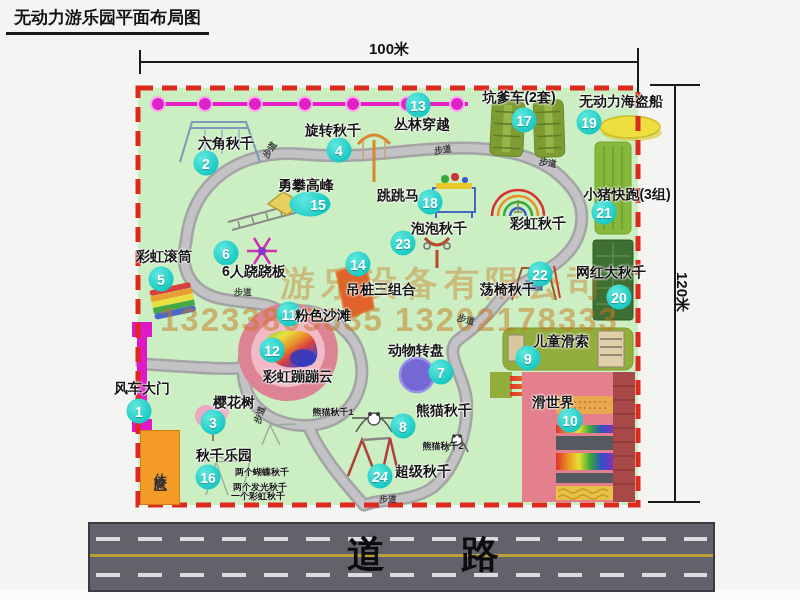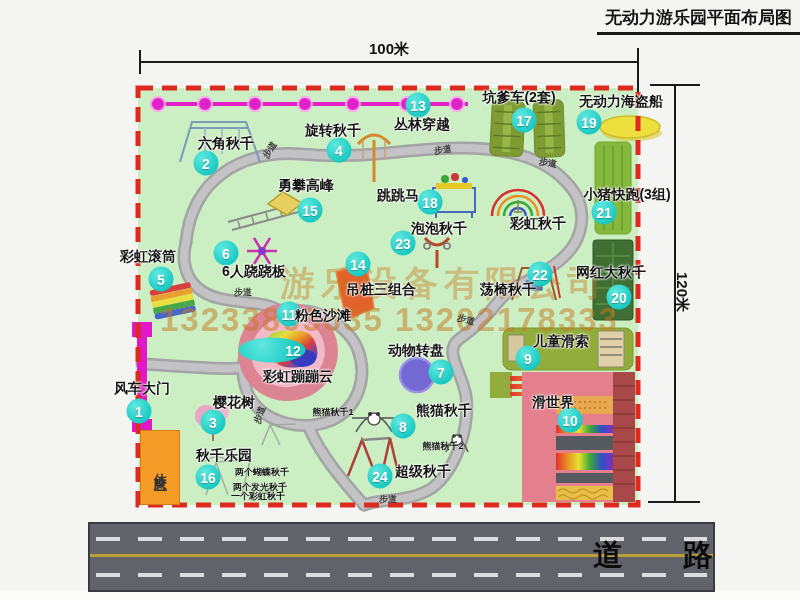--- a/index.html
+++ b/index.html
@@ -1,19 +1,19 @@
 <!DOCTYPE html>
 <html><head>
 <meta charset="utf-8">
 <style>
   html,body{margin:0;padding:0;}
   #stage{position:relative;width:800px;height:600px;background:#f4f4f2;overflow:hidden;
          font-family:"Liberation Sans",sans-serif;}
   
-  #title-wrap{position:absolute;top:6px;left:0;right:0;text-align:right;z-index:8;}
+  #title-wrap{position:absolute;top:6px;left:6px;right:0;text-align:left;z-index:8;}
   #title-wrap span{display:inline-block;font-size:17px;font-weight:bold;color:#111;
          border-bottom:3px solid #1a1a1a;padding:0 8px 3px;}
   
   .dim-label{position:absolute;font-size:15px;font-weight:bold;color:#111;z-index:8;
          transform:translate(-50%,-50%);white-space:nowrap;}
   .dim-label.vert{transform:translate(-50%,-50%) rotate(90deg);}
   
   #map-svg{position:absolute;left:0;top:0;z-index:2;}
   
   .wm{position:absolute;font-weight:bold;white-space:nowrap;z-index:4;pointer-events:none;}
@@ -36,21 +36,21 @@
        border:1px solid #d07d14;z-index:5;display:flex;align-items:center;justify-content:center;}
   #rest-area span{writing-mode:vertical-rl;font-size:13px;font-weight:bold;color:#333;letter-spacing:3px;}
   
   #road{position:absolute;left:88px;top:522px;width:623px;height:66px;background:#62626a;
        border:2px solid #3a3a40;z-index:7;}
   .lane-dash{position:absolute;left:6px;right:6px;height:4px;
        background:repeating-linear-gradient(90deg,#dcdce0 0 24px,transparent 24px 42px);}
   #dash-top{top:13px;} #dash-bottom{bottom:13px;}
   #center-line{position:absolute;left:0;right:0;top:30px;height:3px;background:#bd9f3a;}
   #road-label{position:absolute;left:0;right:0;top:50%;transform:translateY(-54%);
-       text-align:right;font-size:30px;font-weight:bold;color:#0c0c0c;z-index:2;margin-left:43px;}
+       text-align:center;font-size:38px;font-weight:bold;color:#0c0c0c;z-index:2;margin-left:43px;}
   #below-road{position:absolute;left:0;top:590px;width:800px;height:10px;background:#fbfbfa;}
 </style>
 </head>
 <body>
 
 <div id="stage">
 
   <div id="title-wrap">
     <span>无动力游乐园平面布局图</span>
   </div>
@@ -297,58 +297,58 @@
   <div id="label-layer">
       <div class="badge" style="left: 139px; top: 411px;">1</div>
       <div class="lbl" style="left: 142px; top: 389px;">风车大门</div>
       <div class="badge" style="left: 206px; top: 163px;">2</div>
       <div class="lbl" style="left: 226px; top: 144px;">六角秋千</div>
       <div class="badge" style="left: 213px; top: 422px;">3</div>
       <div class="lbl" style="left: 234px; top: 403px;">樱花树</div>
       <div class="badge" style="left: 339px; top: 150px;">4</div>
       <div class="lbl" style="left: 333px; top: 131px;">旋转秋千</div>
       <div class="badge" style="left: 161px; top: 279px;">5</div>
-      <div class="lbl" style="left: 148px; top: 257px;">彩虹滚筒</div>
+      <div class="lbl" style="left: 164px; top: 257px;">彩虹滚筒</div>
       <div class="badge" style="left: 226px; top: 253px;">6</div>
       <div class="lbl" style="left: 254px; top: 272px;">6人跷跷板</div>
       <div class="badge" style="left: 441px; top: 372px;">7</div>
       <div class="lbl" style="left: 416px; top: 351px;">动物转盘</div>
       <div class="badge" style="left: 403px; top: 426px;">8</div>
       <div class="lbl" style="left: 444px; top: 411px;">熊猫秋千</div>
       <div class="badge" style="left: 528px; top: 358px;">9</div>
       <div class="lbl" style="left: 561px; top: 342px;">儿童滑索</div>
       <div class="badge" style="left: 570px; top: 420px;">10</div>
       <div class="lbl" style="left: 553px; top: 403px;">滑世界</div>
       <div class="badge" style="left: 289px; top: 314px;">11</div>
       <div class="lbl" style="left: 323px; top: 316px;">粉色沙滩</div>
-      <div class="badge" style="left: 272px; top: 350px; padding-left: 42px;">12</div>
+      <div class="badge" style="left: 272px; top: 350px;">12</div>
       <div class="lbl" style="left: 298px; top: 377px;">彩虹蹦蹦云</div>
       <div class="badge" style="left: 418px; top: 105px;">13</div>
       <div class="lbl" style="left: 422px; top: 125px;">丛林穿越</div>
       <div class="badge" style="left: 358px; top: 264px;">14</div>
       <div class="lbl" style="left: 381px; top: 290px;">吊桩三组合</div>
-      <div class="badge" style="left: 310px; top: 210px;">15</div>
+      <div class="badge" style="left: 310px; top: 204px; padding-left: 16px;">15</div>
       <div class="lbl" style="left: 306px; top: 186px;">勇攀高峰</div>
       <div class="badge" style="left: 208px; top: 477px;">16</div>
       <div class="lbl" style="left: 224px; top: 456px;">秋千乐园</div>
       <div class="badge" style="left: 524px; top: 120px;">17</div>
       <div class="lbl" style="left: 519px; top: 98px;">坑爹车(2套)</div>
       <div class="badge" style="left: 430px; top: 202px;">18</div>
       <div class="lbl" style="left: 398px; top: 196px;">跳跳马</div>
       <div class="badge" style="left: 589px; top: 122px;">19</div>
       <div class="lbl" style="left: 621px; top: 102px;">无动力海盗船</div>
       <div class="badge" style="left: 619px; top: 297px;">20</div>
       <div class="lbl" style="left: 611px; top: 273px;">网红大秋千</div>
       <div class="badge" style="left: 604px; top: 212px;">21</div>
       <div class="lbl" style="left: 627px; top: 195px;">小猪快跑(3组)</div>
       <div class="badge" style="left: 540px; top: 274px;">22</div>
       <div class="lbl" style="left: 508px; top: 290px;">荡椅秋千</div>
       <div class="badge" style="left: 403px; top: 243px;">23</div>
       <div class="lbl" style="left: 439px; top: 229px;">泡泡秋千</div>
-      <div class="badge" style="left: 380px; top: 476px;">24</div>
+      <div class="badge" style="left: 380px; top: 476px; font-style: italic;">24</div>
       <div class="lbl" style="left: 423px; top: 472px;">超级秋千</div>
       <div class="lbl" style="left: 538px; top: 224px;">彩虹秋千</div>
       <div class="lbl small" style="left: 333px; top: 412px;">熊猫秋千1</div>
       <div class="lbl small" style="left: 443px; top: 446px;">熊猫秋千2</div>
       <div class="lbl small" style="left: 262px; top: 472px;">两个蝴蝶秋千</div>
       <div class="lbl small" style="left: 260px; top: 487px;">两个发光秋千</div>
       <div class="lbl small" style="left: 258px; top: 496px;">一个彩虹秋千</div>
       <div class="lbl path" style="left: 270px; top: 150px; transform: translate(-50%, -50%) rotate(-55deg);">步道</div>
       <div class="lbl path" style="left: 443px; top: 150px; transform: translate(-50%, -50%) rotate(-8deg);">步道</div>
       <div class="lbl path" style="left: 548px; top: 163px; transform: translate(-50%, -50%) rotate(10deg);">步道</div>

